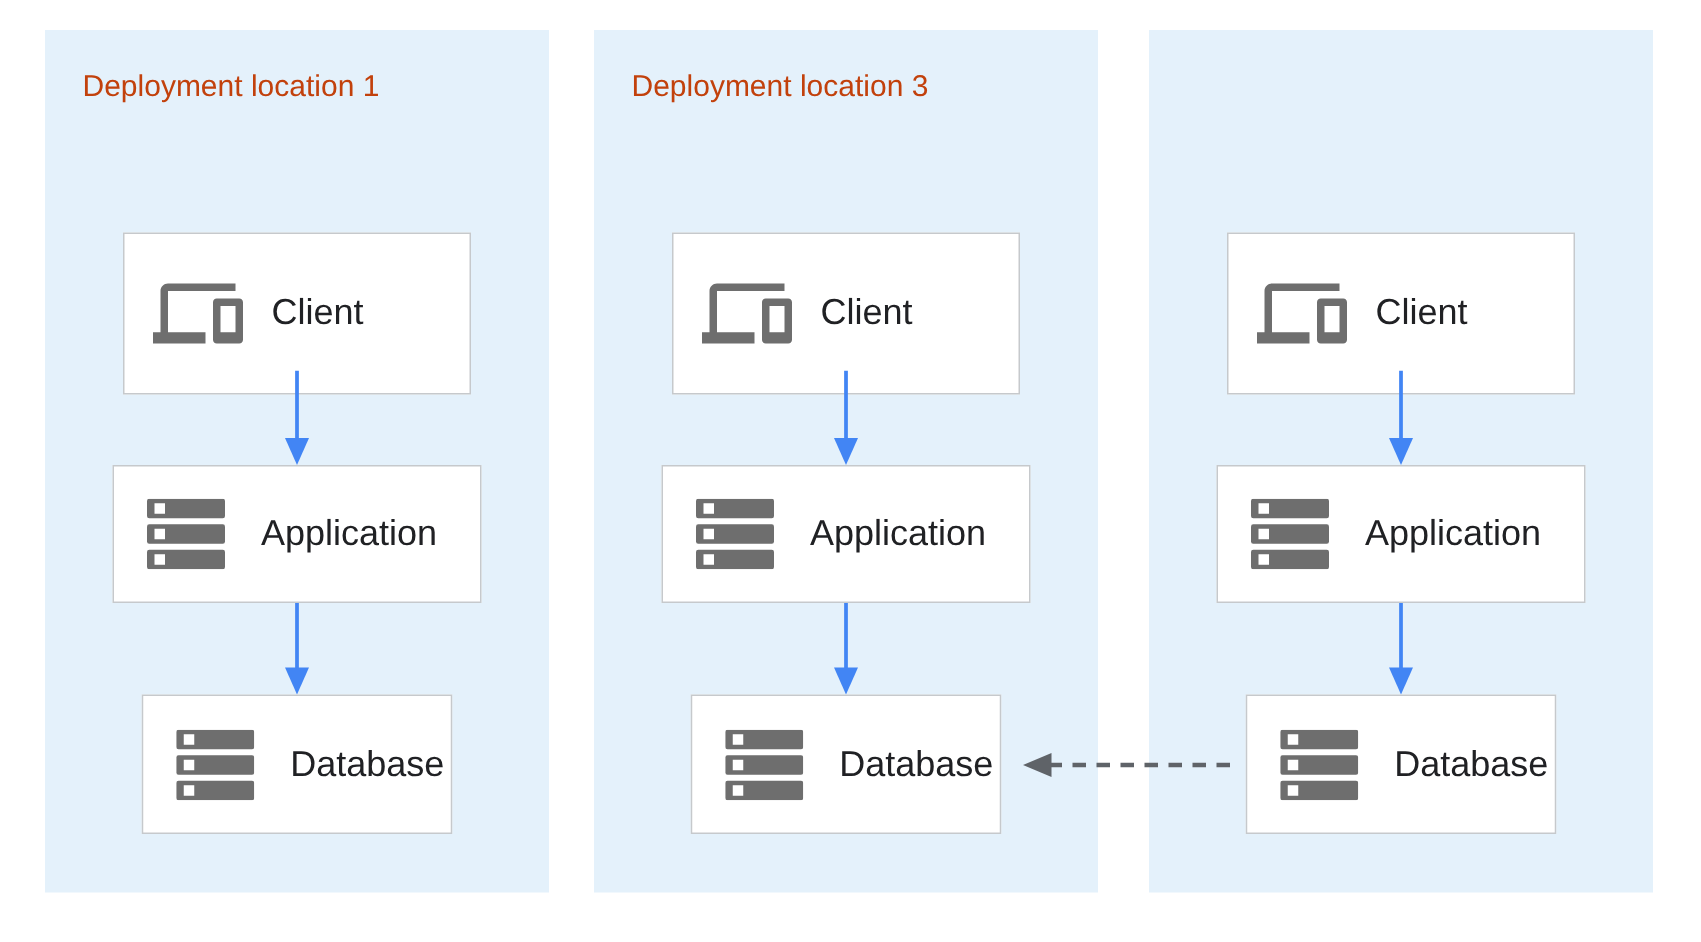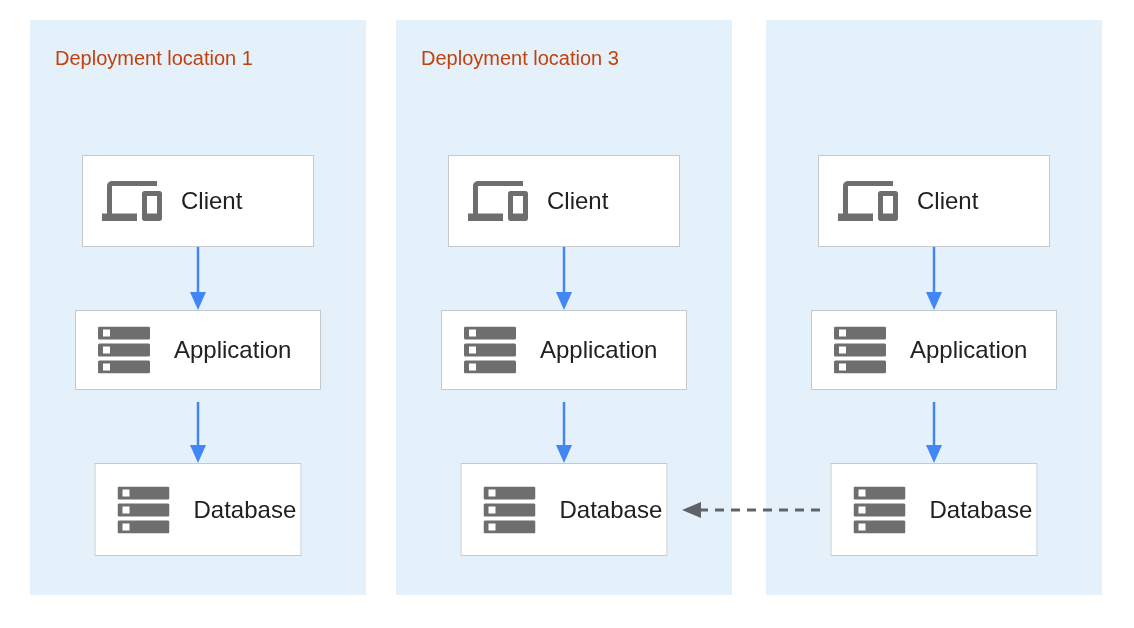--- a/index.html
+++ b/index.html
@@ -34,22 +34,22 @@
   .node {
     position: absolute;
     left: 50%;
     transform: translateX(-50%);
     background: #FFFFFF;
     border: 1px solid #C6C9CC;
     box-sizing: border-box;
     display: flex;
     align-items: center;
   }
-  .node-client      { width: 232px; height: 92px; top: 135px; }
-  .node-application { width: 246px; height: 80px; top: 290px; }
+  .node-client      { width: 232px; height: 108px; top: 135px; }
+  .node-application { width: 246px; height: 92px; top: 290px; }
   .node-database    { width: 207px; height: 93px; top: 443px; }
   .node-icon {
     position: absolute;
     left: 19px;
     top: 50%;
     transform: translateY(-50%);
     display: flex;
     align-items: center;
   }
   .node-application .node-icon, .node-database .node-icon { left: 22px; }

